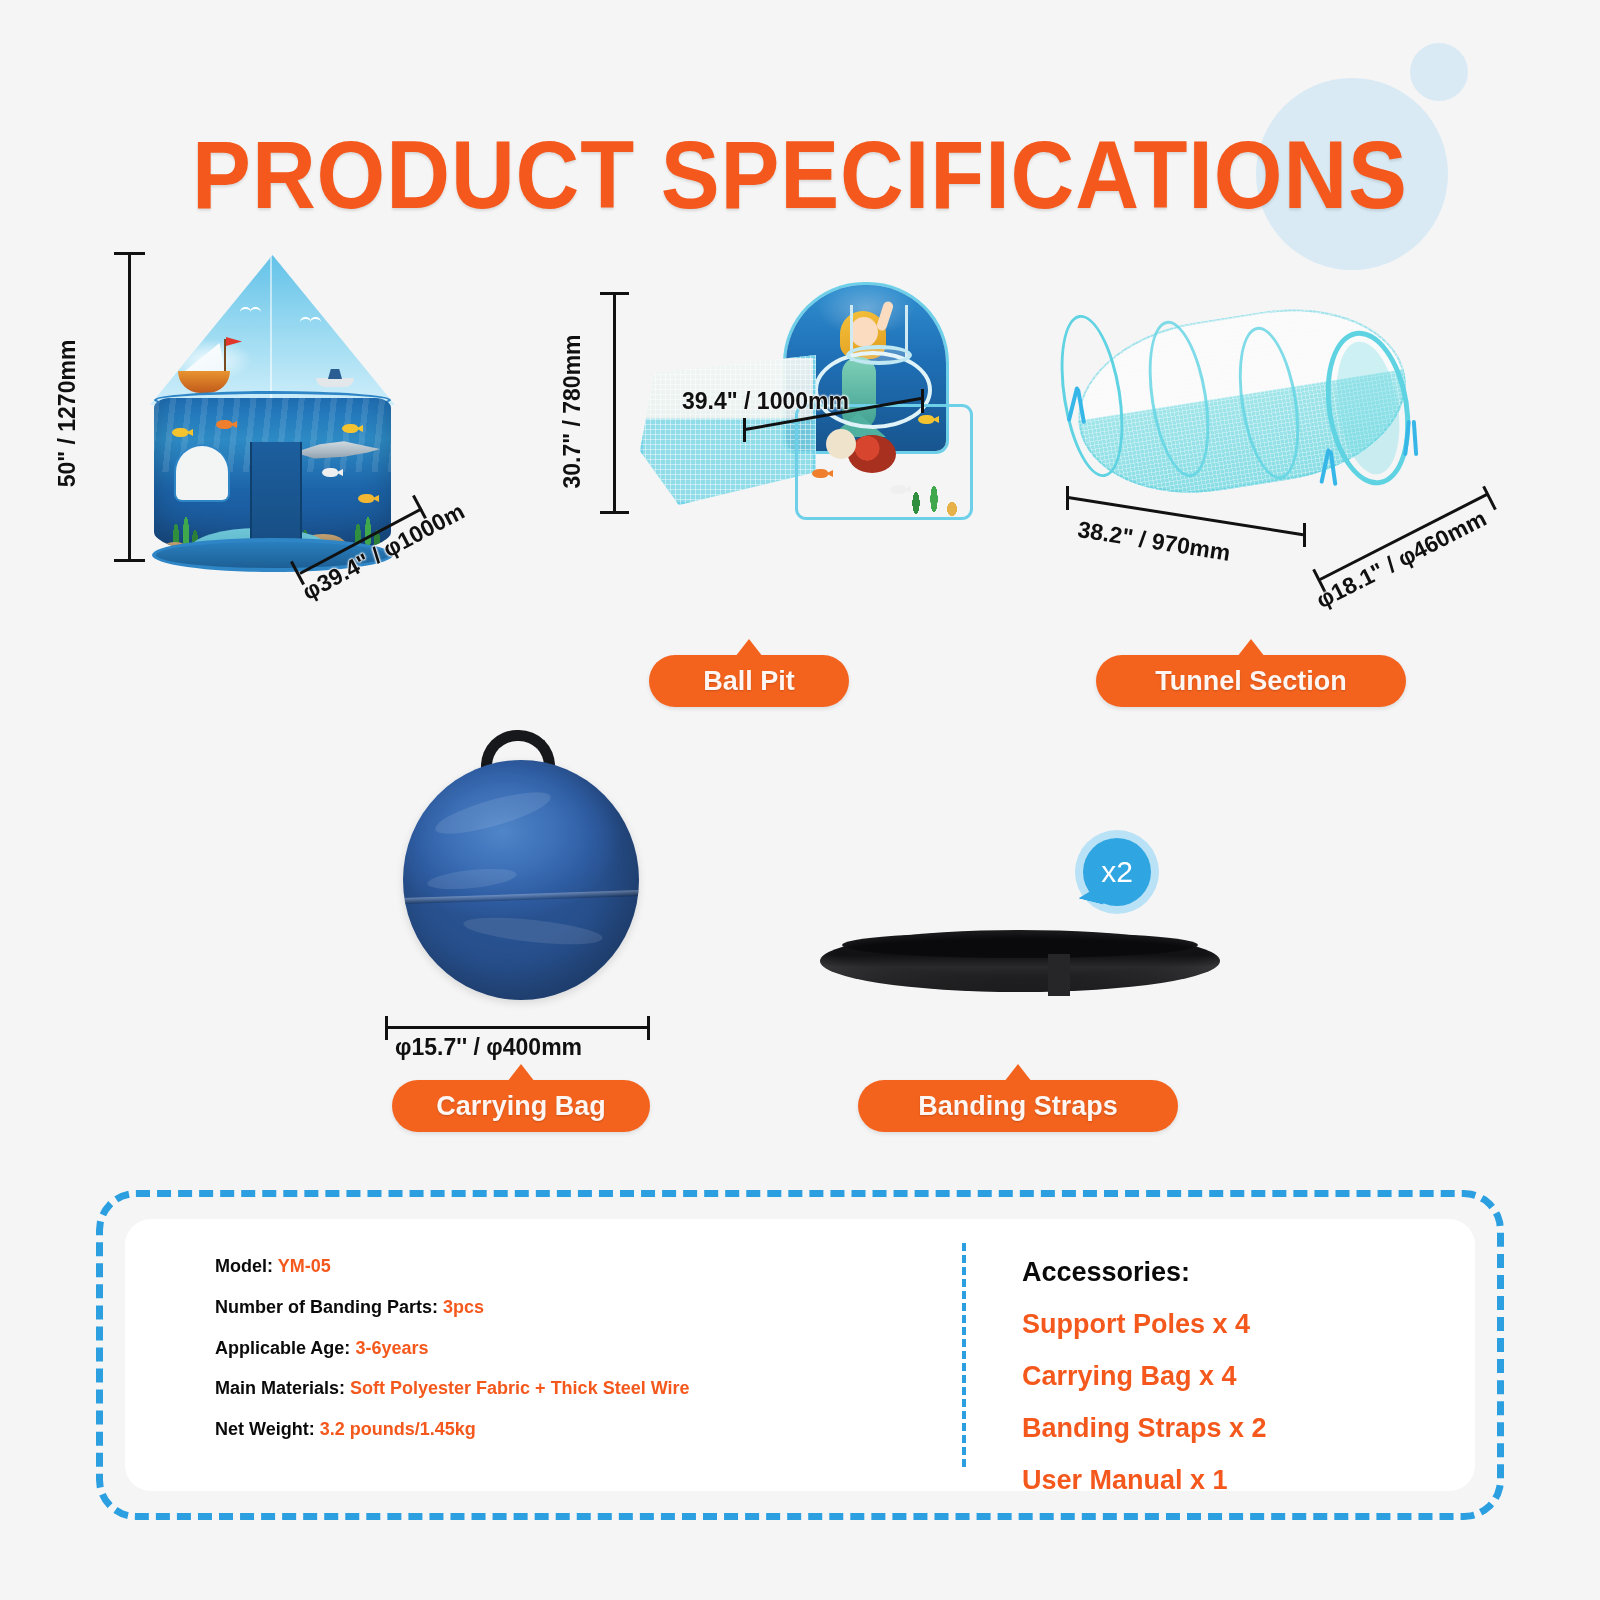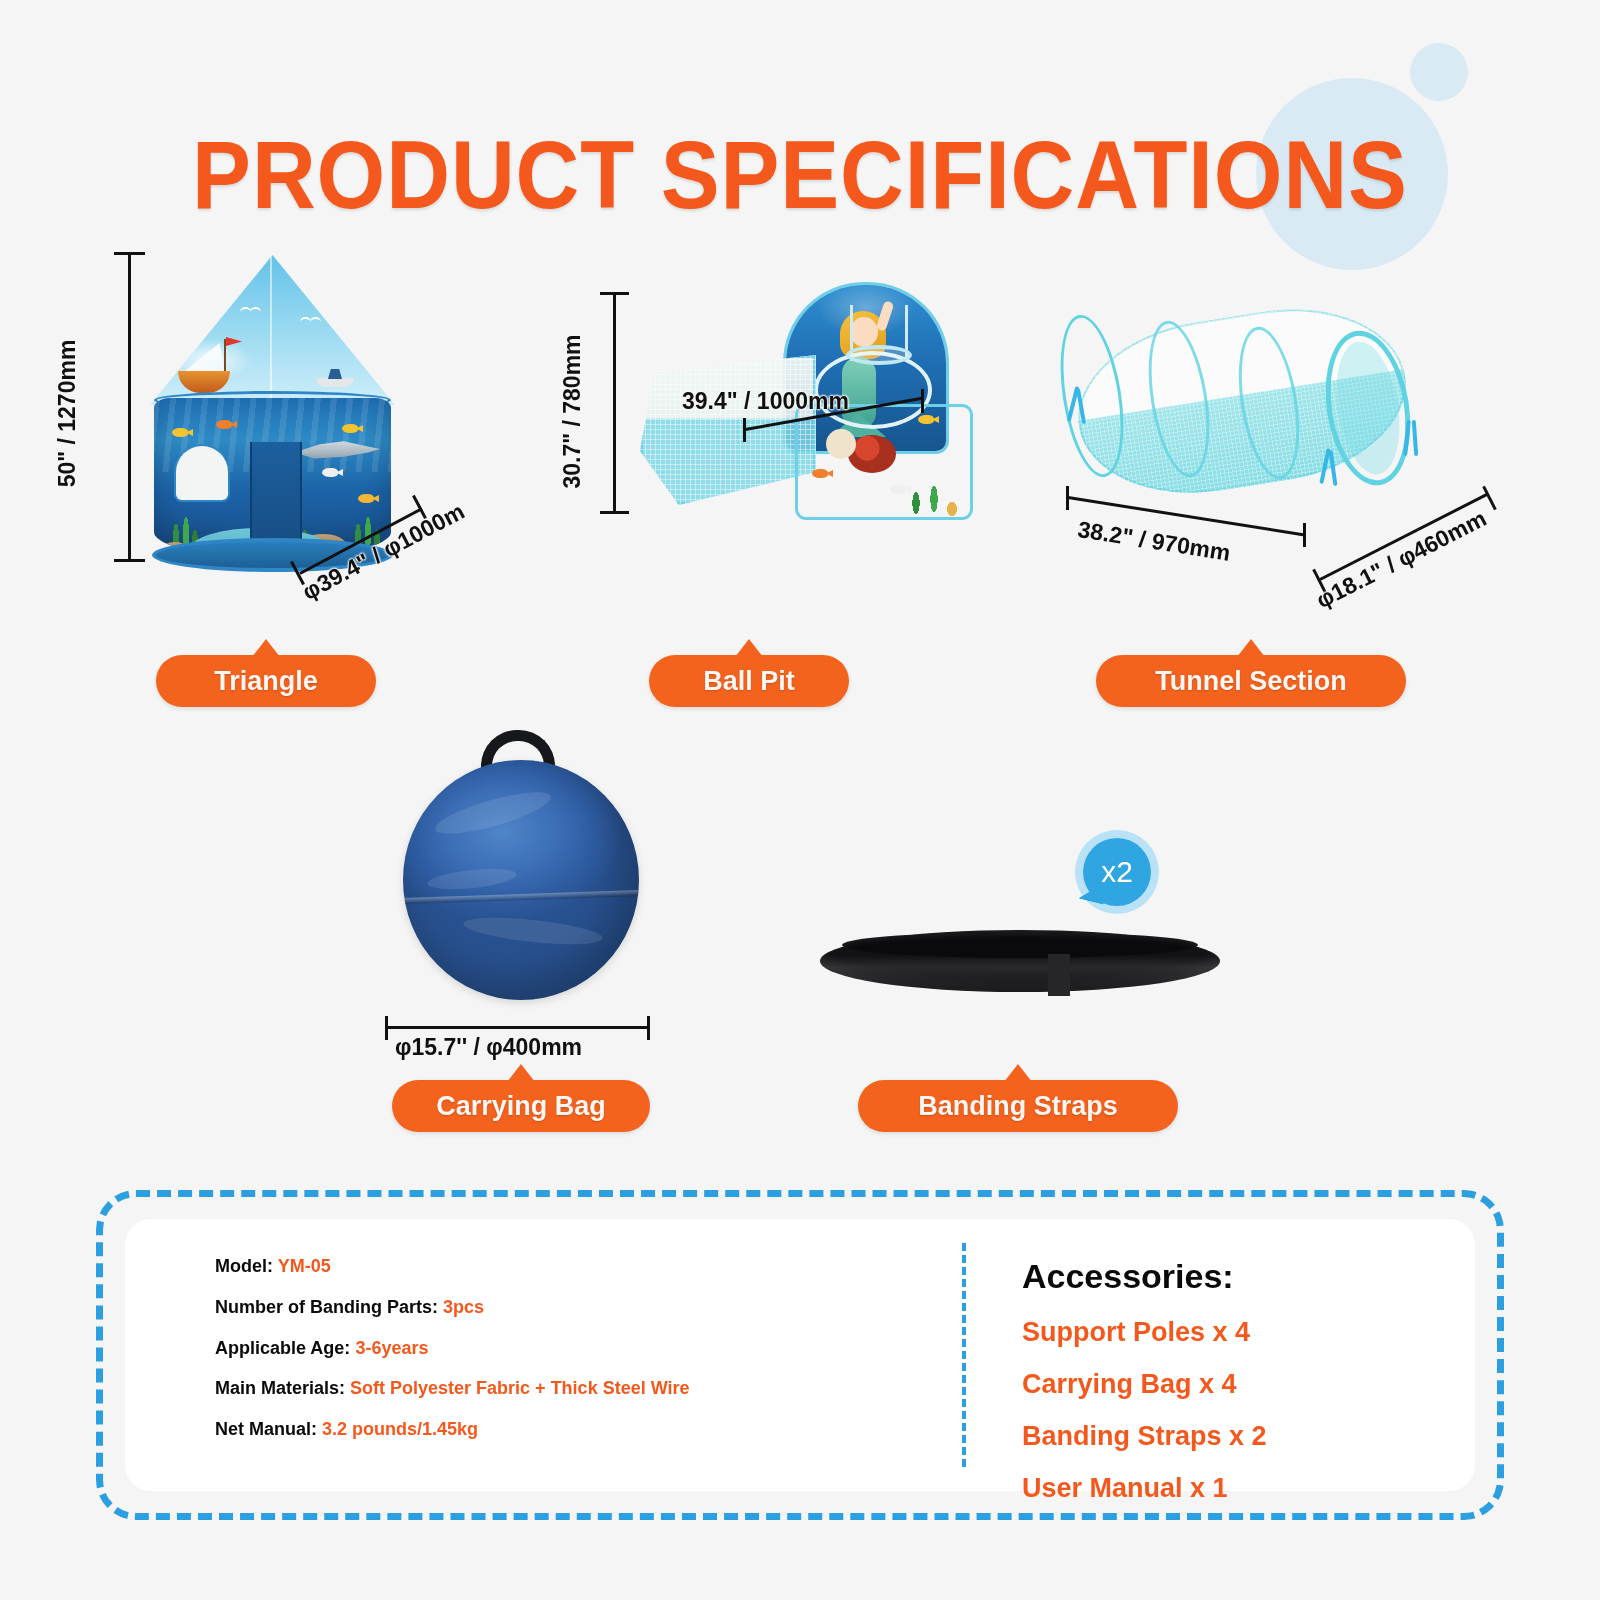--- a/index.html
+++ b/index.html
@@ -332,21 +332,21 @@
     display:flex;
   }
   #spec-left{ flex: 0 0 62%; padding: 38px 0 0 90px; }
   #spec-right{ flex:1; padding: 38px 0 0 60px; position:relative; }
   #spec-divider{
     position:absolute; left:0; top:24px; bottom:24px; width:0;
     border-left:4px dashed #2b9fe0;
   }
   .spec-row{ font-size:18px; font-weight:bold; color:#0a0a0a; margin-bottom:21px; line-height:1.1; white-space:nowrap; }
   .spec-val{ color:#f4581c; }
-  .acc-head{ font-size:34px; font-weight:bold; color:#0a0a0a; margin-bottom:21px; }
+  .acc-head{ font-size:27px; font-weight:bold; color:#0a0a0a; margin-bottom:21px; }
   .acc-item{ font-size:27px; font-weight:bold; color:#f4581c; margin-bottom:21px; white-space:nowrap; }
 </style>
 </head>
 <body>
 
 <div id="page">
 
   <div class="deco-circle" id="deco-big"></div>
   <div class="deco-circle" id="deco-small"></div>
 
@@ -390,23 +390,20 @@
   <div class="dimline" style="left:128px; top:252px; width:3px; height:310px;"></div>
   <div class="dimline" style="left:114px; top:252px; width:31px; height:3px;"></div>
   <div class="dimline" style="left:114px; top:559px; width:31px; height:3px;"></div>
   <div class="dim" style="left:-6px; top:400px; transform:rotate(-90deg); transform-origin:center;">50" / 1270mm</div>
 
   <div class="dimline" style="left:300px; top:572px; width:138px; height:3px; transform:rotate(-28deg); transform-origin:left center;"></div>
   <div class="dimline" style="left:296px; top:560px; width:3px; height:26px; transform:rotate(-28deg);"></div>
   <div class="dimline" style="left:418px; top:494px; width:3px; height:26px; transform:rotate(-28deg);"></div>
   <div class="dim" style="left:298px; top:582px; transform:rotate(-28deg); transform-origin:left top;">φ39.4" / φ1000m</div>
 
-  <div class="badge" style="left:156px; top:655px; width:220px;">
-    <span>Triangle</span>
-  </div>
 
   <div class="prod" id="pit">
     <div id="pit-back">
       <div id="mermaid-hair"></div>
       <div id="mermaid-face"></div>
       <div id="mermaid-arm"></div>
       <div id="mermaid-tail"></div>
       <div id="mermaid-fin"></div>
       <div id="hoop-net"></div>
       <div id="hoop-ring"></div>
@@ -512,21 +509,21 @@
         </div>
         <div class="spec-row">
           <span>Applicable Age:</span>
           <span class="spec-val">3-6years</span>
         </div>
         <div class="spec-row">
           <span>Main Materials:</span>
           <span class="spec-val">Soft Polyester Fabric + Thick Steel Wire</span>
         </div>
         <div class="spec-row">
-          <span>Net Manual:</span>
+          <span>Net Weight:</span>
           <span class="spec-val">3.2 pounds/1.45kg</span>
         </div>
       </div>
 
       <div id="spec-right">
         <div id="spec-divider"></div>
         <div class="acc-head">Accessories:</div>
         <div class="acc-item">Support Poles x 4</div>
         <div class="acc-item">Carrying Bag x 4</div>
         <div class="acc-item">Banding Straps x  2</div>

